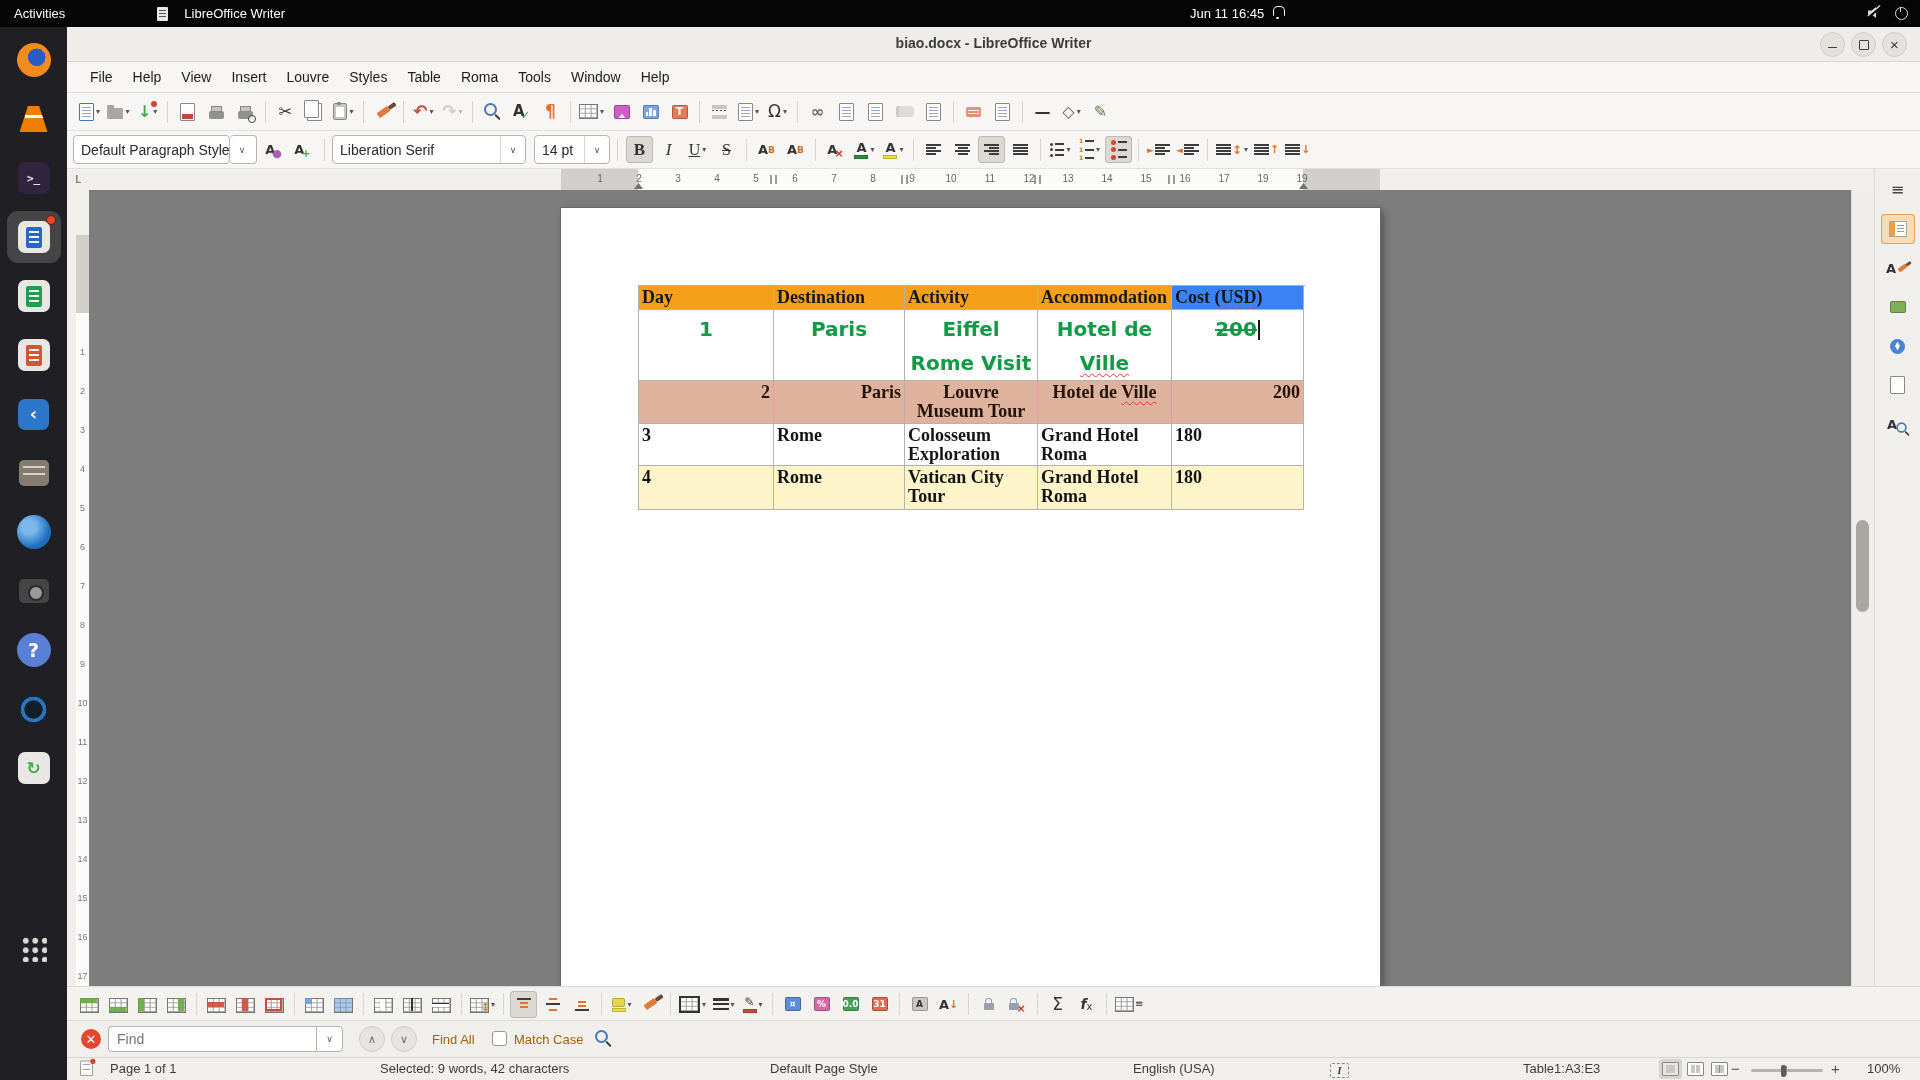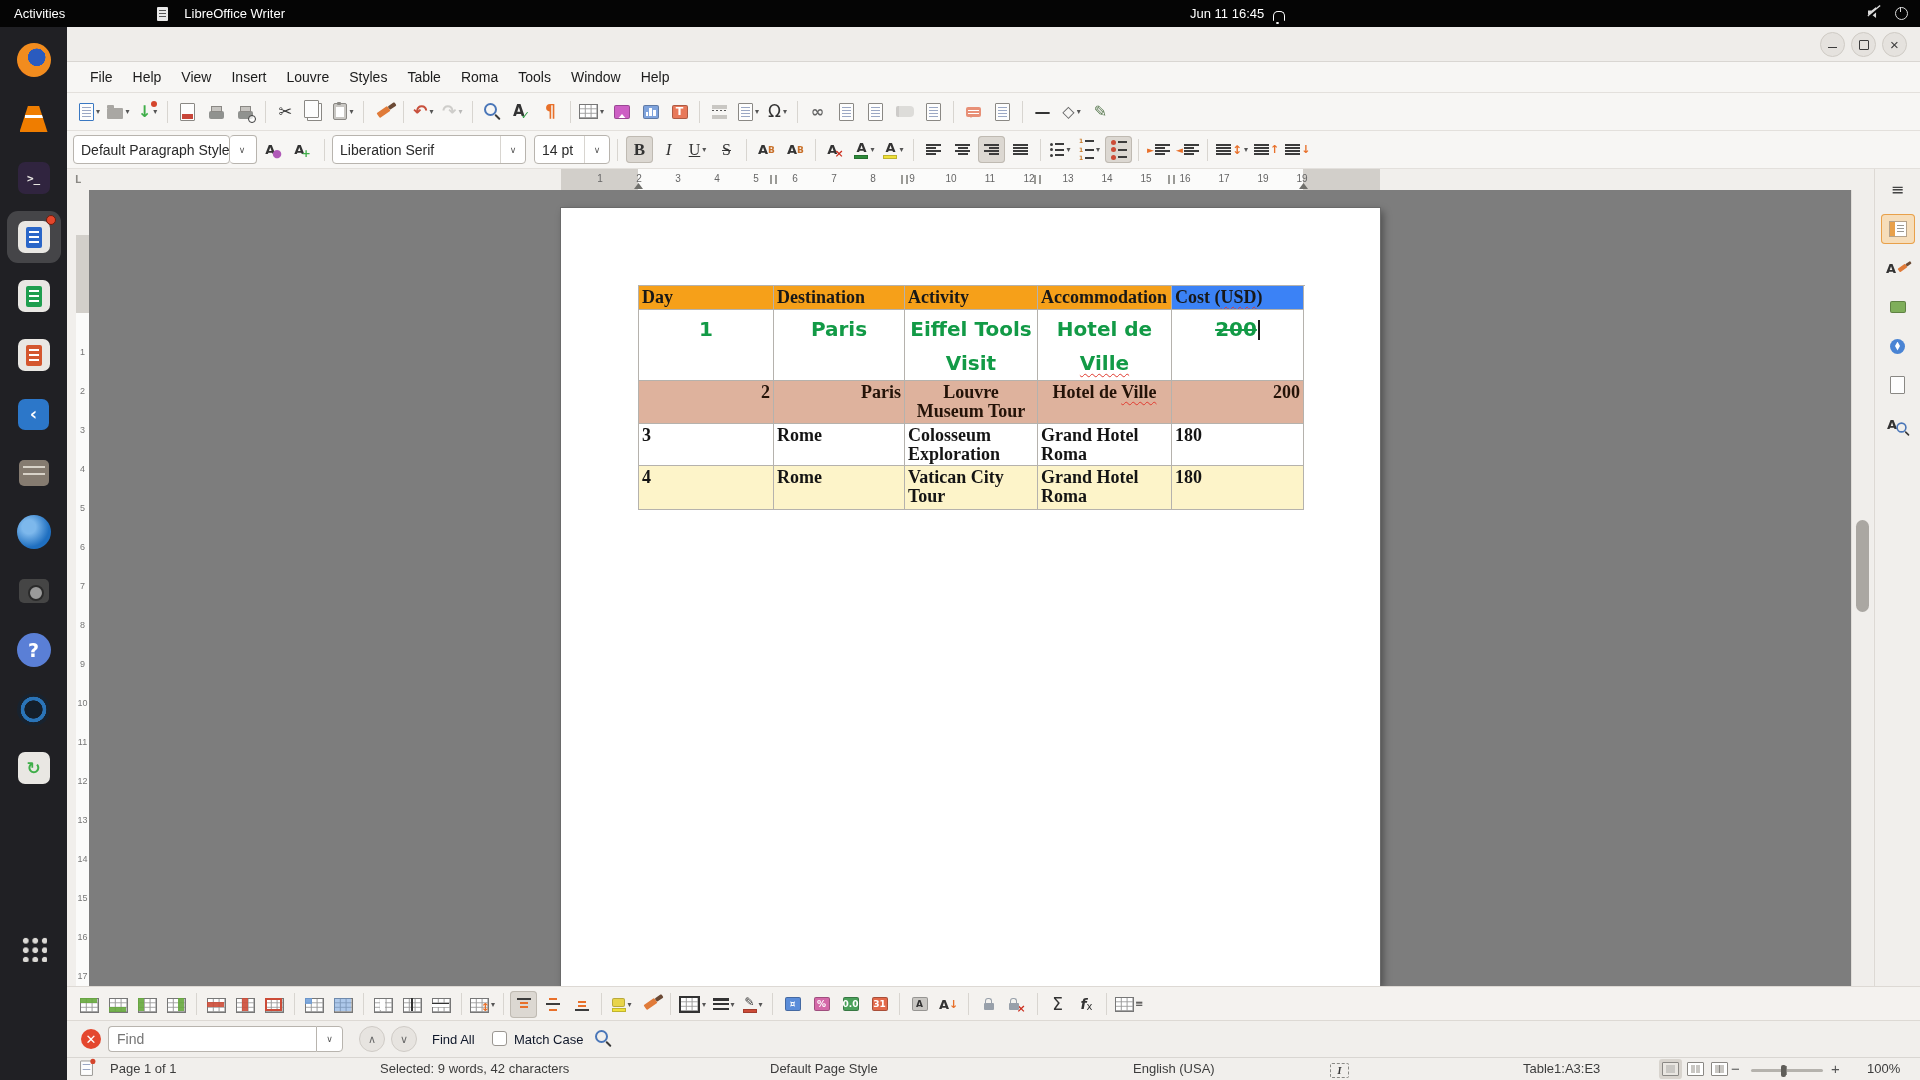--- a/index.html
+++ b/index.html
@@ -5,21 +5,21 @@
   html,body{margin:0;padding:0;width:1920px;height:1080px;overflow:hidden;background:#7d7d7d;
     font-family:"Liberation Sans",sans-serif;-webkit-font-smoothing:antialiased}
   i,b{font-style:normal;font-weight:normal}
   
   #topbar{position:absolute;left:0;top:0;width:1920px;height:27px;background:#050505;color:#fff;
     font-size:13px;display:flex;align-items:center;z-index:50}
   #topbar .act{padding:0 14px;height:100%;display:flex;align-items:center}
   #topbar .appzone{display:flex;align-items:center;gap:16px;margin-left:78px}
   .tb-doc{width:11px;height:14px;background:#e8e8e8;border-radius:1px;display:inline-block;
     background-image:repeating-linear-gradient(to bottom,#555 0 1px,transparent 1px 3px);background-size:7px 9px;background-position:2px 3px;background-repeat:no-repeat}
-  #topbar .clockzone{position:absolute;left:1190px;display:flex;align-items:flex-end;gap:9px}
+  #topbar .clockzone{position:absolute;left:1190px;display:flex;align-items:flex-start;gap:9px}
   .bell{display:inline-block;width:10px;height:9px;border:1.4px solid #fff;border-bottom:none;border-radius:5px 5px 1px 1px;position:relative}
   .bell::after{content:"";position:absolute;left:2px;bottom:-3px;width:3px;height:2px;background:#fff;border-radius:50%}
   #topbar .sys{position:absolute;right:12px;display:flex;align-items:center;gap:14px}
   .spk{width:13px;height:11px;background:#dcdcdc;clip-path:polygon(0 32%,28% 32%,62% 0,62% 100%,28% 68%,0 68%);position:relative;display:inline-block}
   .spk-wrap{position:relative}.spk-wrap::after{content:"";position:absolute;left:-1px;top:5px;width:16px;height:1.6px;background:#050505;box-shadow:0 -1.4px 0 #dcdcdc;transform:rotate(-40deg)}
   .pwr{width:11px;height:11px;border:1.5px solid #dcdcdc;border-radius:50%;position:relative;display:inline-block}
   .pwr::after{content:"";position:absolute;top:-4px;left:3.6px;width:1.6px;height:5px;background:#050505;box-shadow:0 1px 0 #dcdcdc inset;background:#dcdcdc;border-top:3px solid #050505}
   
   #dock{position:absolute;left:0;top:27px;width:67px;height:1053px;background:rgba(28,28,32,.96);z-index:40}
   .dock-item{width:54px;height:52px;margin:7px auto 0;border-radius:11px;display:flex;align-items:center;justify-content:center;position:relative}
@@ -157,21 +157,21 @@
   .props::after{content:"";position:absolute;left:7px;right:2px;top:3px;height:8px;background:repeating-linear-gradient(to bottom,#9a9893 0 1px,transparent 1px 3px)}
   .compass{display:inline-block;width:15px;height:15px;border-radius:50%;background:#4a84d4;position:relative}
   .compass::after{content:"";position:absolute;left:5px;top:3px;width:5px;height:9px;background:#fff;clip-path:polygon(50% 0,100% 50%,50% 100%,0 50%)}
   
   #tablebar{position:absolute;left:0;top:959px;right:0;height:34px;background:#f4f2ef;border-top:1px solid #ddd9d4;display:flex;align-items:center;padding-left:8px}
   #findbar{position:absolute;left:0;top:993px;right:0;height:37px;background:#f1efec;border-top:1px solid #ddd9d4}
   #findbar .fclose{position:absolute;left:14px;top:8px;width:20px;height:20px;border-radius:50%;background:#e4472e;color:#fff;display:flex;align-items:center;justify-content:center;font:700 13px "DejaVu Sans",sans-serif}
   #findbar input{position:absolute;left:41px;top:5px;width:208px;height:26px;border:1px solid #b8b4ae;border-right:none;border-radius:4px 0 0 4px;padding:0 8px;font-size:14px;box-sizing:border-box;outline:none;background:#fff}
   #findbar .fdd{position:absolute;left:249px;top:5px;width:27px;height:26px;background:#fff;border:1px solid #b8b4ae;border-radius:0 4px 4px 0;display:flex;align-items:center;justify-content:center;font-size:9px;color:#555;box-sizing:border-box}
   .roundbtn{position:absolute;top:5px;width:26px;height:26px;border-radius:50%;background:#e7e4e0;border:1px solid #cfcbc6;display:flex;align-items:center;justify-content:center;color:#6a6a6a;font-size:11px;box-sizing:border-box}
-  #findbar .lbl{position:absolute;top:11px;font-size:13px;color:#0f172a}
+  #findbar .lbl{position:absolute;top:11px;font-size:13px;color:#a16207}
   .cbx{position:absolute;top:10px;width:15px;height:15px;background:#fff;border:1px solid #9a9691;border-radius:3px;box-sizing:border-box}
   
   #statusbar{position:absolute;left:0;top:1030px;right:0;height:23px;background:#f1efec;border-top:1px solid #d9d6d2;font-size:13px;color:#3c3c3c}
   #statusbar .zone{position:absolute;top:3px;white-space:nowrap}
   .modwrap{position:relative;display:inline-block;transform:scale(.85)}
   .selmode{display:inline-flex;width:17px;height:13px;border:1px dashed #8a8a86;border-radius:2px;align-items:center;justify-content:center;font:italic 700 10px "Liberation Serif",serif;color:#333}
   .lay{width:15px;height:12px;border:1px solid #8a8884;background:#fff;display:inline-block;position:relative;margin:0 2px;border-radius:1px}
   .lay::after{content:"";position:absolute;background:#c9c7c3;left:3px;right:3px;top:2px;bottom:2px}
   .lay.two::after{background:linear-gradient(90deg,#c9c7c3 0 40%,#fff 40% 60%,#c9c7c3 60%)}
   .lay.book::after{background:linear-gradient(90deg,#c9c7c3 0 47%,#8a8884 47% 53%,#c9c7c3 53%)}
@@ -246,20 +246,21 @@
     <div class="dock-item">
       <i class="dk-tile" style="color:#3fae49;font:700 17px 'DejaVu Sans',sans-serif">↻</i>
     </div>
     <div class="dock-item" style="margin-top: 128px;">
       <i class="dk-grid"></i>
     </div>
   </div>
 
 <div id="window">
   <div id="titlebar">
+    <div class="title">biao.docx - LibreOffice Writer</div>
     <div class="wbtn" style="right:75px">
         <i class="wmin"></i>
       </div>
     <div class="wbtn" style="right:44px">
         <i class="wsq"></i>
       </div>
     <div class="wbtn" style="right:13px">
         <span style="font-size:15px">×</span>
       </div>
   </div>
@@ -669,21 +670,21 @@
           <div class="trow">
             <div class="tcell hcell" style="width: 135px; height: 24px; background: rgb(246, 160, 25);">Day</div>
             <div class="tcell hcell" style="width: 131px; height: 24px; background: rgb(246, 160, 25);">Destination</div>
             <div class="tcell hcell" style="width: 133px; height: 24px; background: rgb(246, 160, 25);">Activity</div>
             <div class="tcell hcell" style="width: 134px; height: 24px; background: rgb(246, 160, 25);">Accommodation</div>
             <div class="tcell hcell" style="width: 132px; height: 24px; background: #3b82f6;">Cost (<span class="sq">USD</span>)</div>
           </div>
           <div class="trow">
             <div class="tcell" style="width: 135px; height: 71px; background: rgb(255, 255, 255); color: rgb(18, 154, 70); text-align: center; font: 700 20px / 34px &quot;DejaVu Sans&quot;, sans-serif; padding-top: 2px;">1</div>
             <div class="tcell" style="width: 131px; height: 71px; background: rgb(255, 255, 255); color: rgb(18, 154, 70); text-align: center; font: 700 20px / 34px &quot;DejaVu Sans&quot;, sans-serif; padding-top: 2px;">Paris</div>
-            <div class="tcell" style="width: 133px; height: 71px; background: rgb(255, 255, 255); color: rgb(18, 154, 70); text-align: center; font: 700 20px / 34px &quot;DejaVu Sans&quot;, sans-serif; padding-top: 2px;">Eiffel Tools Visit</div>
+            <div class="tcell" style="width: 133px; height: 71px; background: rgb(255, 255, 255); color: rgb(18, 154, 70); text-align: center; font: 700 20px / 34px &quot;DejaVu Sans&quot;, sans-serif; padding-top: 2px;">Eiffel Rome Visit</div>
             <div class="tcell" style="width: 134px; height: 71px; background: rgb(255, 255, 255); color: rgb(18, 154, 70); text-align: center; font: 700 20px / 34px &quot;DejaVu Sans&quot;, sans-serif; padding-top: 2px;">Hotel de <span class="sq">Ville</span></div>
             <div class="tcell" style="width: 132px; height: 71px; background: rgb(255, 255, 255); color: rgb(18, 154, 70); text-align: center; font: 700 20px / 34px &quot;DejaVu Sans&quot;, sans-serif; padding-top: 2px;"><span class="strike">200</span><span class="caret"></span></div>
           </div>
           <div class="trow">
             <div class="tcell" style="width: 135px; height: 43px; background: rgb(222, 178, 157); color: rgb(36, 19, 8); text-align: right; font: 700 18px / 19px &quot;Liberation Serif&quot;, serif; padding-top: 2px;">2</div>
             <div class="tcell" style="width: 131px; height: 43px; background: rgb(222, 178, 157); color: rgb(36, 19, 8); text-align: right; font: 700 18px / 19px &quot;Liberation Serif&quot;, serif; padding-top: 2px;">Paris</div>
             <div class="tcell" style="width: 133px; height: 43px; background: rgb(222, 178, 157); color: rgb(36, 19, 8); text-align: center; font: 700 18px / 19px &quot;Liberation Serif&quot;, serif; padding-top: 2px;">Louvre Museum Tour</div>
             <div class="tcell" style="width: 134px; height: 43px; background: rgb(222, 178, 157); color: rgb(36, 19, 8); text-align: center; font: 700 18px / 19px &quot;Liberation Serif&quot;, serif; padding-top: 2px;">Hotel de <span class="sq">Ville</span></div>
             <div class="tcell" style="width: 132px; height: 43px; background: rgb(222, 178, 157); color: rgb(36, 19, 8); text-align: right; font: 700 18px / 19px &quot;Liberation Serif&quot;, serif; padding-top: 2px;">200</div>
           </div>

